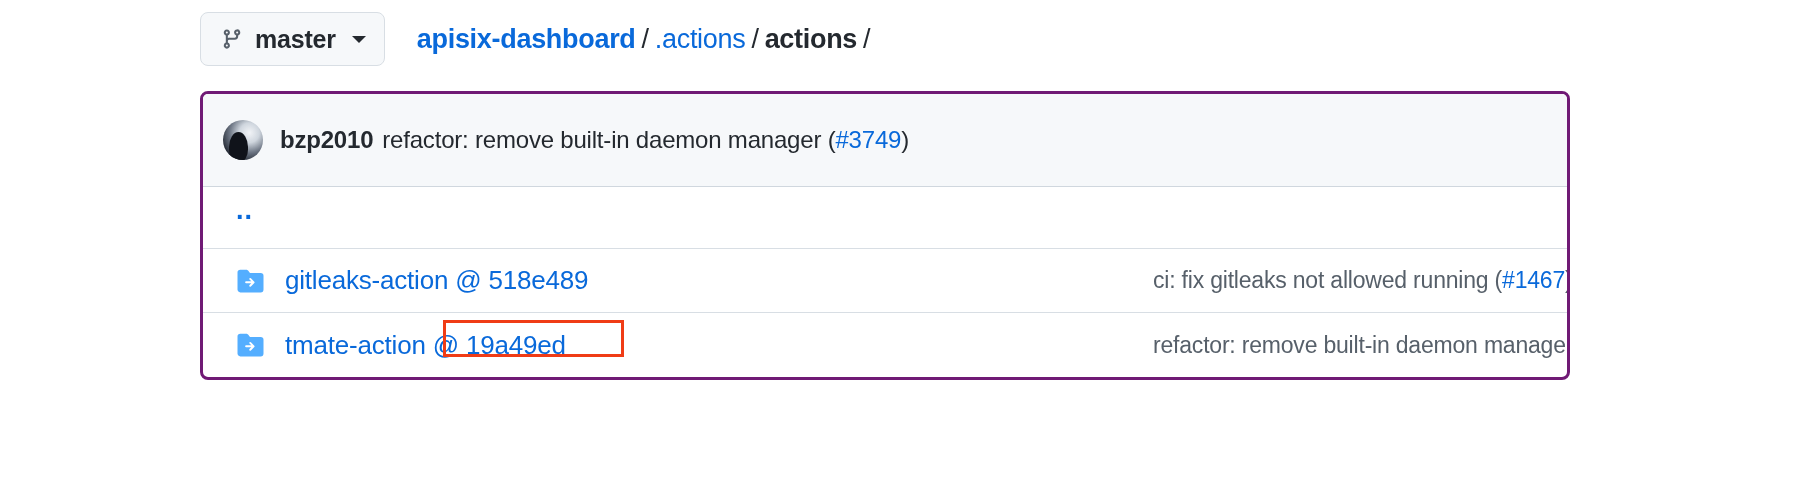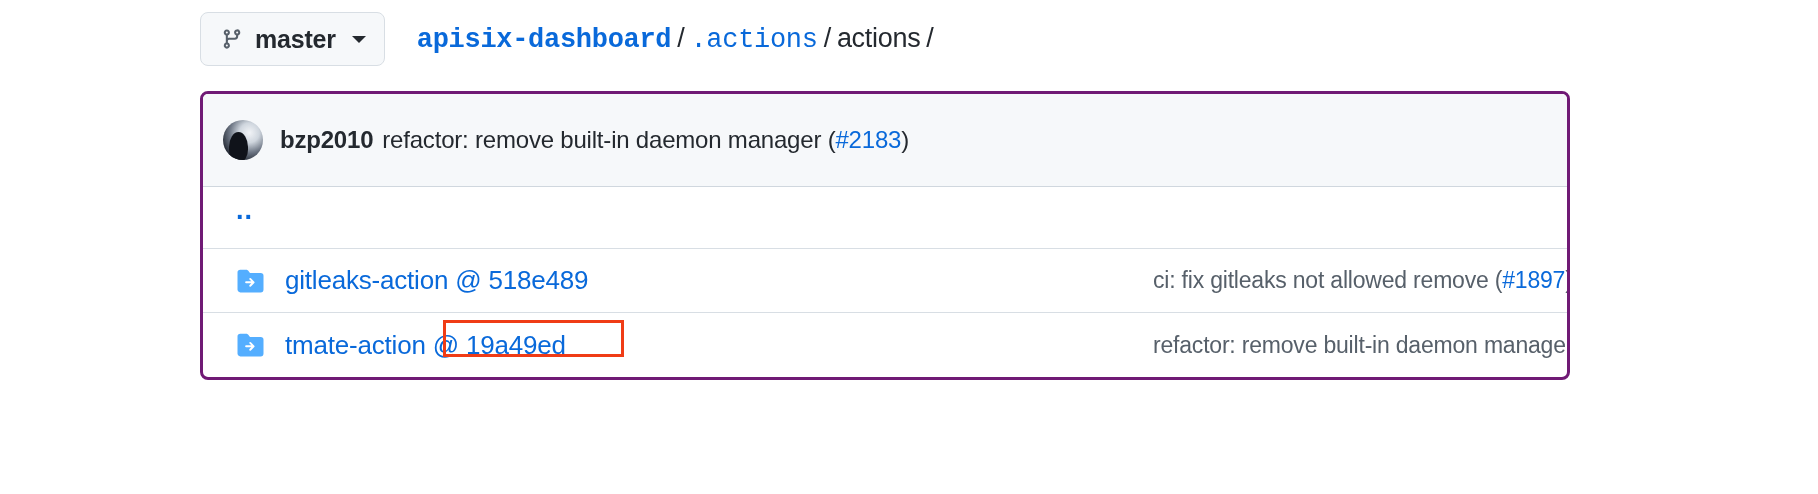--- a/index.html
+++ b/index.html
@@ -76,26 +76,25 @@
     font-size: 27px;
     line-height: 1;
     color: #24292f;
     white-space: nowrap;
     letter-spacing: -0.3px;
   }
   .crumb-link {
     color: #0969da;
     text-decoration: none;
     cursor: pointer;
-    font-family: Liberation Mono, monospace;
   }
   .crumb-root { font-weight: 700; }
   .crumb-current {
     color: #24292f;
-    font-weight: 400;
+    font-weight: 700;
     text-align: right;
   }
   .crumb-sep {
     color: #24292f;
     font-weight: 400;
     padding: 0 6px;
   }
 
   
   .file-table {
@@ -271,39 +270,39 @@
       <a class="crumb-link crumb-root" href="#">apisix-dashboard</a><span class="crumb-sep">/</span><a class="crumb-link" href="#">.actions</a><span class="crumb-sep">/</span><span class="crumb-current">actions</span><span class="crumb-sep">/</span>
     </div>
 
   </div>
 
   <div class="file-table">
 
     <div class="commit-header">
       <span class="avatar"></span>
       <span class="commit-author">bzp2010</span>
-      <span class="commit-message"><span>refactor: remove built-in daemon manager (</span><a class="pr-link" href="#">#2183</a><span>)</span></span>
+      <span class="commit-message"><span>refactor: remove built-in daemon manager (</span><a class="pr-link" href="#">#3749</a><span>)</span></span>
     </div>
 
     <div class="file-row row-up">
       <div class="row-inner">
         <a class="up-link" href="#">..</a>
       </div>
     </div>
 
     <div class="file-row">
       <div class="row-inner">
         <span class="row-icon">
           <svg class="submodule-icon" viewBox="0 0 16 16" fill="#54aeff" aria-hidden="true">
             <path d="M1.75 1A1.75 1.75 0 0 0 0 2.75v10.5C0 14.216.784 15 1.75 15h12.5A1.75 1.75 0 0 0 16 13.25v-8.5A1.75 1.75 0 0 0 14.25 3h-6.5a.25.25 0 0 1-.2-.1l-.9-1.2C6.38 1.263 5.9 1 5.25 1H1.75Z"></path>
             <path fill="#ffffff" d="M7.4 6.3a.6.6 0 0 1 .85 0l2.1 2.1a.6.6 0 0 1 0 .85l-2.1 2.1a.6.6 0 1 1-.85-.85l1.08-1.07H5.3a.6.6 0 0 1 0-1.2h3.18L7.4 7.15a.6.6 0 0 1 0-.85Z"></path>
           </svg>
         </span>
         <a class="row-name" href="#"><span>gitleaks-action</span><span> @ </span><span class="row-name-sha">518e489</span></a>
-        <span class="row-commit"><span>ci: fix gitleaks not allowed remove (</span><a class="pr-link" href="#">#1897</a><span>)</span></span>
+        <span class="row-commit"><span>ci: fix gitleaks not allowed running (</span><a class="pr-link" href="#">#1467</a><span>)</span></span>
       </div>
     </div>
 
     <div class="file-row">
       <div class="row-inner">
         <span class="row-icon">
           <svg class="submodule-icon" viewBox="0 0 16 16" fill="#54aeff" aria-hidden="true">
             <path d="M1.75 1A1.75 1.75 0 0 0 0 2.75v10.5C0 14.216.784 15 1.75 15h12.5A1.75 1.75 0 0 0 16 13.25v-8.5A1.75 1.75 0 0 0 14.25 3h-6.5a.25.25 0 0 1-.2-.1l-.9-1.2C6.38 1.263 5.9 1 5.25 1H1.75Z"></path>
             <path fill="#ffffff" d="M7.4 6.3a.6.6 0 0 1 .85 0l2.1 2.1a.6.6 0 0 1 0 .85l-2.1 2.1a.6.6 0 1 1-.85-.85l1.08-1.07H5.3a.6.6 0 0 1 0-1.2h3.18L7.4 7.15a.6.6 0 0 1 0-.85Z"></path>
           </svg>

